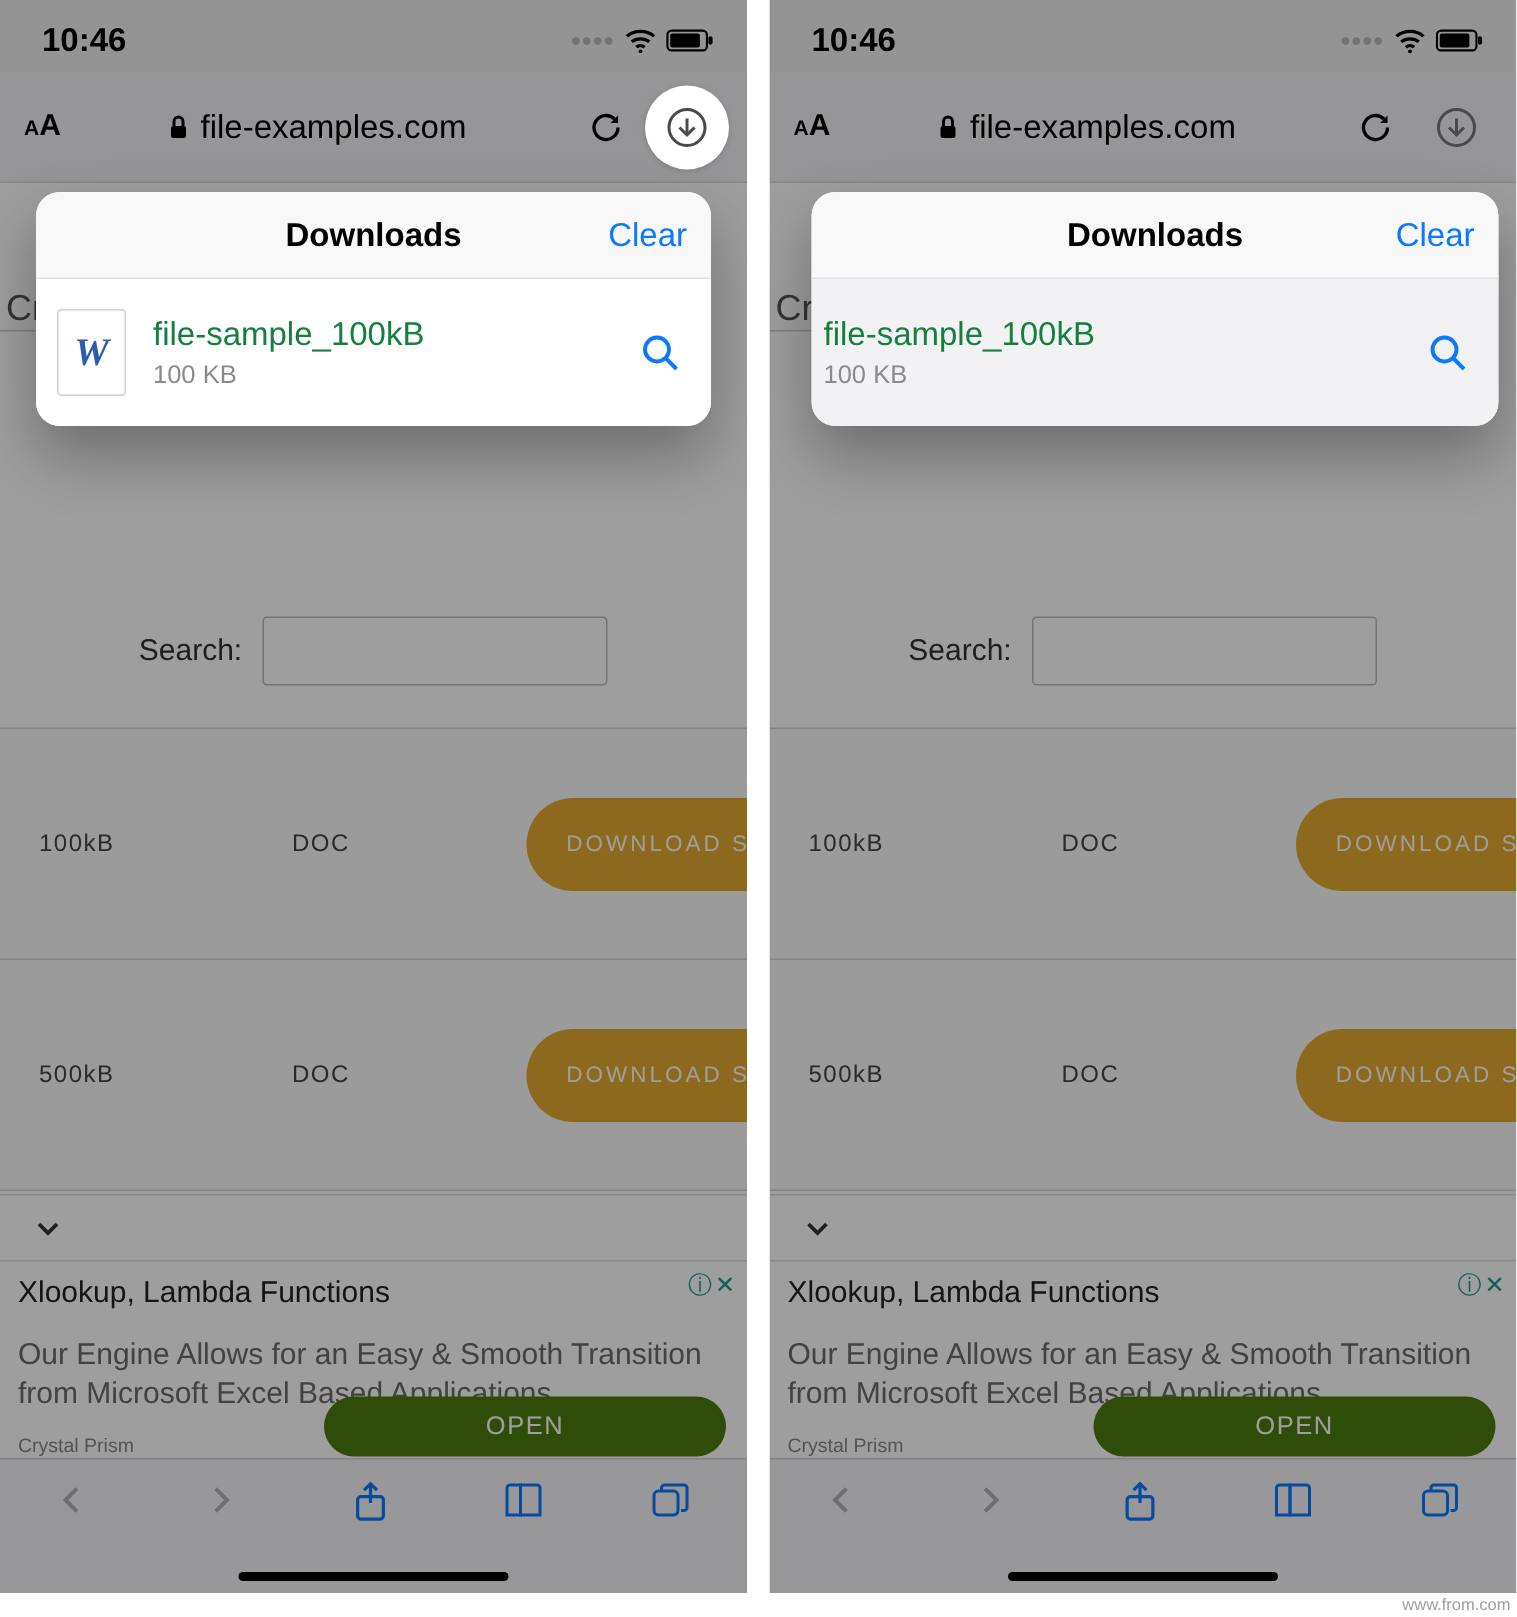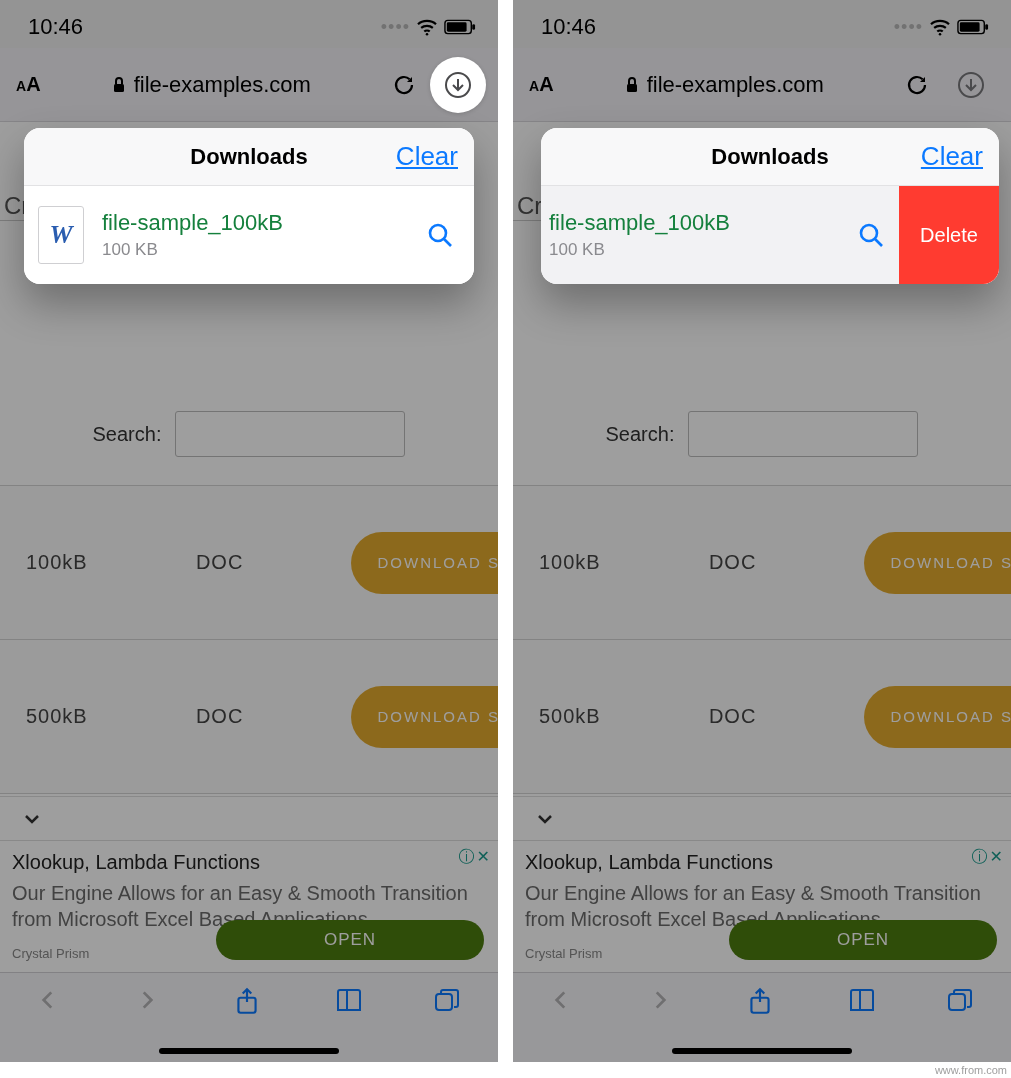--- a/index.html
+++ b/index.html
@@ -24,21 +24,21 @@
     position: absolute; inset: 0;
     background: rgba(0,0,0,0.38);
     z-index: 20;
     pointer-events: none;
   }
   
   .status {
     height: 48px;
     display: flex; align-items: center; justify-content: space-between;
     padding: 6px 22px 0 28px;
-    font-size: 22px; font-weight: 400; color: #000;
+    font-size: 22px; font-weight: 700; color: #000;
   }
   .status-icons { display: flex; align-items: center; gap: 6px; }
   .dots { color: #b8b8b8; letter-spacing: 1px; font-size: 18px; }
   
   .addr {
     height: 74px;
     background: #f2f1f5;
     display: flex; align-items: center;
     padding: 0 12px 0 16px;
     gap: 10px;
@@ -79,21 +79,21 @@
     height: 58px;
     display: flex; align-items: center; justify-content: center;
     position: relative;
     border-bottom: 1px solid #e2e2e4;
     background: #f8f8f9;
   }
   .dl-title { font-size: 22px; font-weight: 600; color: #000; }
   .dl-clear {
     position: absolute; right: 16px; top: 0; bottom: 0;
     display: flex; align-items: center;
-    color: #0b79ff; font-size: 26px; text-decoration: underline;
+    color: #0b79ff; font-size: 22px;
   }
   .dl-row {
     display: flex; align-items: center;
     height: 98px;
     padding: 0 14px;
     background: #fff;
   }
   .dl-row.swiped {
     padding-left: 8px;
     background: #f2f2f4;
@@ -145,21 +145,21 @@
     width: 230px; height: 46px;
     border: 1px solid #bbb; border-radius: 3px; background: #fff;
   }
   .table-row-entry {
     display: flex; align-items: center; justify-content: space-between;
     height: 154px;
     padding: 0 0 0 26px;
     border-bottom: 1px solid #d3d3d3;
     background: #fafafa;
   }
-  .cell { font-size: 20px; color: #444; letter-spacing: 1px; }
+  .cell { font-size: 16px; color: #444; letter-spacing: 1px; }
   .dl-pill {
     background: #e3aa2e;
     color: #fff;
     height: 62px;
     border-radius: 31px;
     padding: 0 26px;
     display: flex; align-items: center;
     font-size: 15px; letter-spacing: 2px;
     margin-right: -40px;
   }
@@ -171,21 +171,21 @@
     background: #fff;
     border-top: 1px solid #ddd;
   }
   .chev { font-size: 24px; color: #333; }
   .ad {
     padding: 10px 12px 6px 12px;
     background: #fff;
     position: relative;
     border-top: 1px solid #ddd;
   }
-  .ad-title { font-size: 20px; color: #222; margin-bottom: 6px; }
+  .ad-title { font-size: 20px; color: #222; margin-bottom: 16px; }
   .ad-body { font-size: 20px; color: #6b6b6b; line-height: 1.3; }
   .ad-brand { font-size: 13px; color: #888; margin-top: 14px; display: inline-block; }
   .ad-btn {
     position: absolute; right: 14px; bottom: 8px;
     width: 268px; height: 40px; border-radius: 20px;
     background: #4d7c0f; color: #fff;
     display: flex; align-items: center; justify-content: center;
     font-size: 17px; letter-spacing: 1px;
   }
   .ad-x { position: absolute; top: 6px; right: 8px; color: #1a9c8e; font-size: 16px; display: flex; gap: 2px; }
@@ -437,21 +437,20 @@
         <div class="file-meta">
           <span class="file-name">file-sample_100kB</span>
           <span class="file-size">100 KB</span>
         </div>
         <span class="mag">
           <svg width="30" height="30" viewBox="0 0 30 30" fill="none" stroke="#0b79ff" stroke-width="2.6">
               <circle cx="13" cy="13" r="8"></circle>
               <path d="M19 19 L26 26"></path>
             </svg>
         </span>
-        <span class="delete-btn">Delete</span>
       </div>
     </div>
 
     <div class="tb">
       <span class="ic dis">
           <svg width="26" height="26" viewBox="0 0 24 24" fill="none" stroke="currentColor" stroke-width="2.5">
             <path d="M15 5 L8 12 L15 19"></path>
           </svg>
         </span>
       <span class="ic dis">

